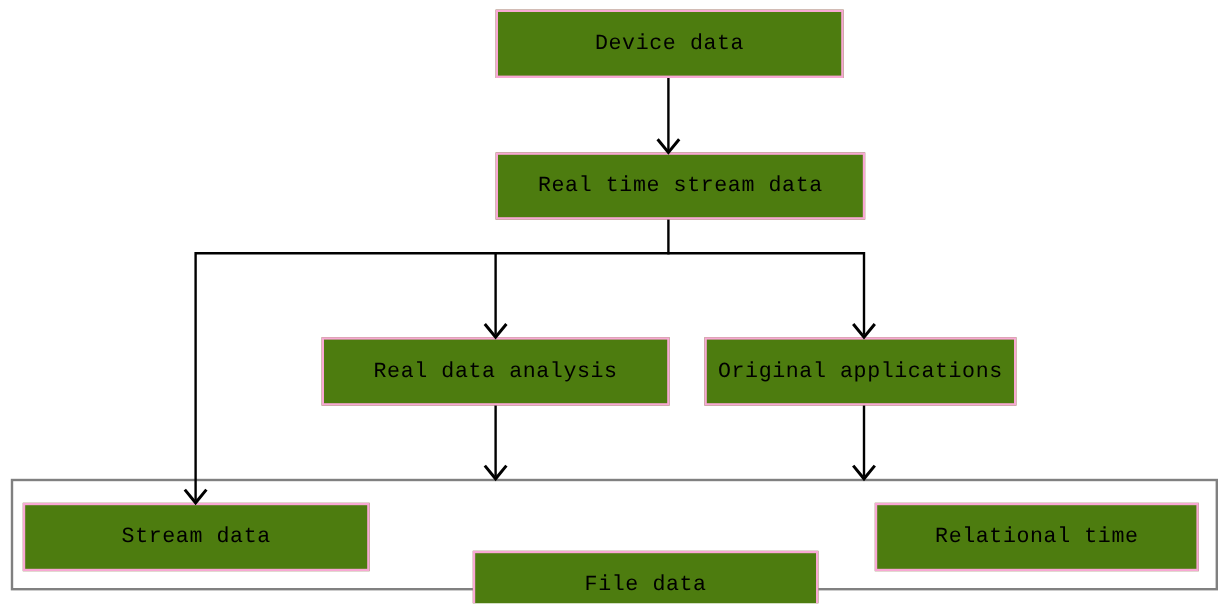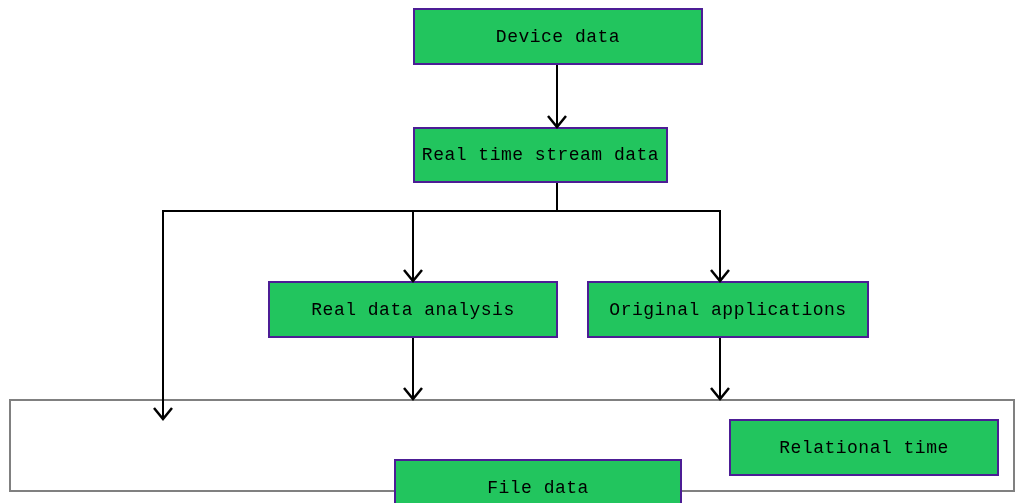--- a/index.html
+++ b/index.html
@@ -11,42 +11,42 @@
     position: relative;
     width: 1024px;
     height: 503px;
     background: #ffffff;
     font-family: "Liberation Mono", "DejaVu Sans Mono", monospace;
     overflow: hidden;
   }
   .node {
     position: absolute;
     box-sizing: border-box;
-    background: #22c55e;
-    border: 2px solid #4c1d95;
+    background: #4d7c0f;
+    border: 2px solid #f9a8d4;
     display: flex;
     align-items: center;
     justify-content: center;
     font-size: 18px;
     letter-spacing: 0.5px;
     color: #000000;
     white-space: nowrap;
     z-index: 2;
   }
   .group-container {
     position: absolute;
     box-sizing: border-box;
     background: #ffffff;
     border: 2px solid #808080;
     z-index: 1;
   }
   #b1 { left: 413px; top: 8px;   width: 290px; height: 57px; }
-  #b2 { left: 413px; top: 127px; width: 255px; height: 56px; }
+  #b2 { left: 413px; top: 127px; width: 308px; height: 56px; }
   #b3 { left: 268px; top: 281px; width: 290px; height: 57px; }
-  #b4 { left: 587px; top: 281px; width: 282px; height: 57px; }
+  #b4 { left: 587px; top: 281px; width: 260px; height: 57px; }
   #grp { left: 9px;  top: 399px; width: 1006px; height: 93px; }
   #b5 { left: 19px;  top: 419px; width: 289px; height: 57px; }
   #b6 { left: 394px; top: 419px; width: 288px; height: 58px; margin-top: 40px; }
   #b7 { left: 729px; top: 419px; width: 270px; height: 57px; }
   svg.wires {
     position: absolute;
     left: 0;
     top: 0;
     z-index: 3;
     pointer-events: none;
@@ -66,20 +66,21 @@
   <div class="group-container" id="grp"></div>
 
   <div class="node" id="b1">Device data</div>
 
   <div class="node" id="b2">Real time stream data</div>
 
   <div class="node" id="b3">Real data analysis</div>
 
   <div class="node" id="b4">Original applications</div>
 
+  <div class="node" id="b5">Stream data</div>
 
   <div class="node" id="b6">File data</div>
 
   <div class="node" id="b7">Relational time</div>
 
   <svg class="wires" width="1024" height="503" viewBox="0 0 1024 503">
 
     <g>
       <line x1="557" y1="65" x2="557" y2="125"></line>
       <path class="head" d="M 548 116 L 557 127 L 566 116"></path>

